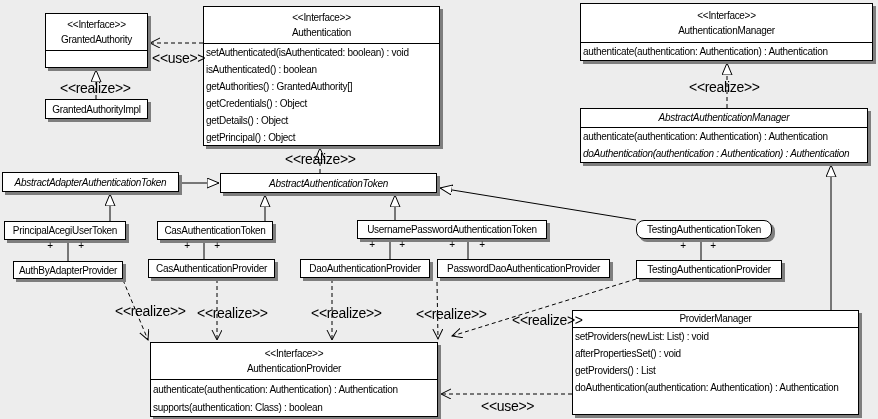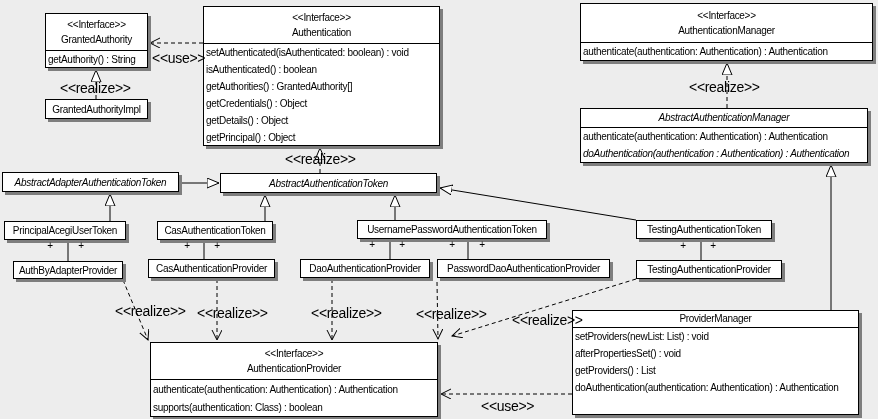--- a/index.html
+++ b/index.html
@@ -86,21 +86,20 @@
     <line x1="390" y1="239" x2="390" y2="259" stroke="#000"></line>
     <line x1="468" y1="239" x2="468" y2="259" stroke="#000"></line>
     <line x1="701" y1="239" x2="701" y2="260" stroke="#000"></line>
   </svg>
 
   <div class="box" style="left:45px;top:13px;width:103px;height:55px;">
     <div class="title sep" style="height:36px;">
       <span>&lt;&lt;Interface&gt;&gt;</span>
       <span class="cname">GrantedAuthority</span>
     </div>
-    <div class="row" style="height:17px;">getAuthority() : String</div>
   </div>
 
   <div class="box nameonly" style="left:45px;top:99px;width:103px;height:20px;">
     <span class="cname">GrantedAuthorityImpl</span>
   </div>
 
   <div class="box" style="left:203px;top:6px;width:237px;height:140px;">
     <div class="title sep" style="height:36px;">
       <span>&lt;&lt;Interface&gt;&gt;</span>
       <span class="cname">Authentication</span>
@@ -142,21 +141,21 @@
   </div>
 
   <div class="box nameonly" style="left:157px;top:221px;width:116px;height:19px;">
     <span class="cname">CasAuthenticationToken</span>
   </div>
 
   <div class="box nameonly" style="left:357px;top:220px;width:190px;height:19px;">
     <span class="cname">UsernamePasswordAuthenticationToken</span>
   </div>
 
-  <div class="box nameonly" style="left:636px;top:220px;width:136px;height:19px;">
+  <div class="box nameonly" style="left:636px;top:220px;width:136px;height:19px;border-radius:8px;">
     <span class="cname">TestingAuthenticationToken</span>
   </div>
 
   <div class="box nameonly" style="left:13px;top:261px;width:110px;height:18px;">
     <span class="cname">AuthByAdapterProvider</span>
   </div>
 
   <div class="box nameonly" style="left:148px;top:259px;width:127px;height:19px;">
     <span class="cname">CasAuthenticationProvider</span>
   </div>

